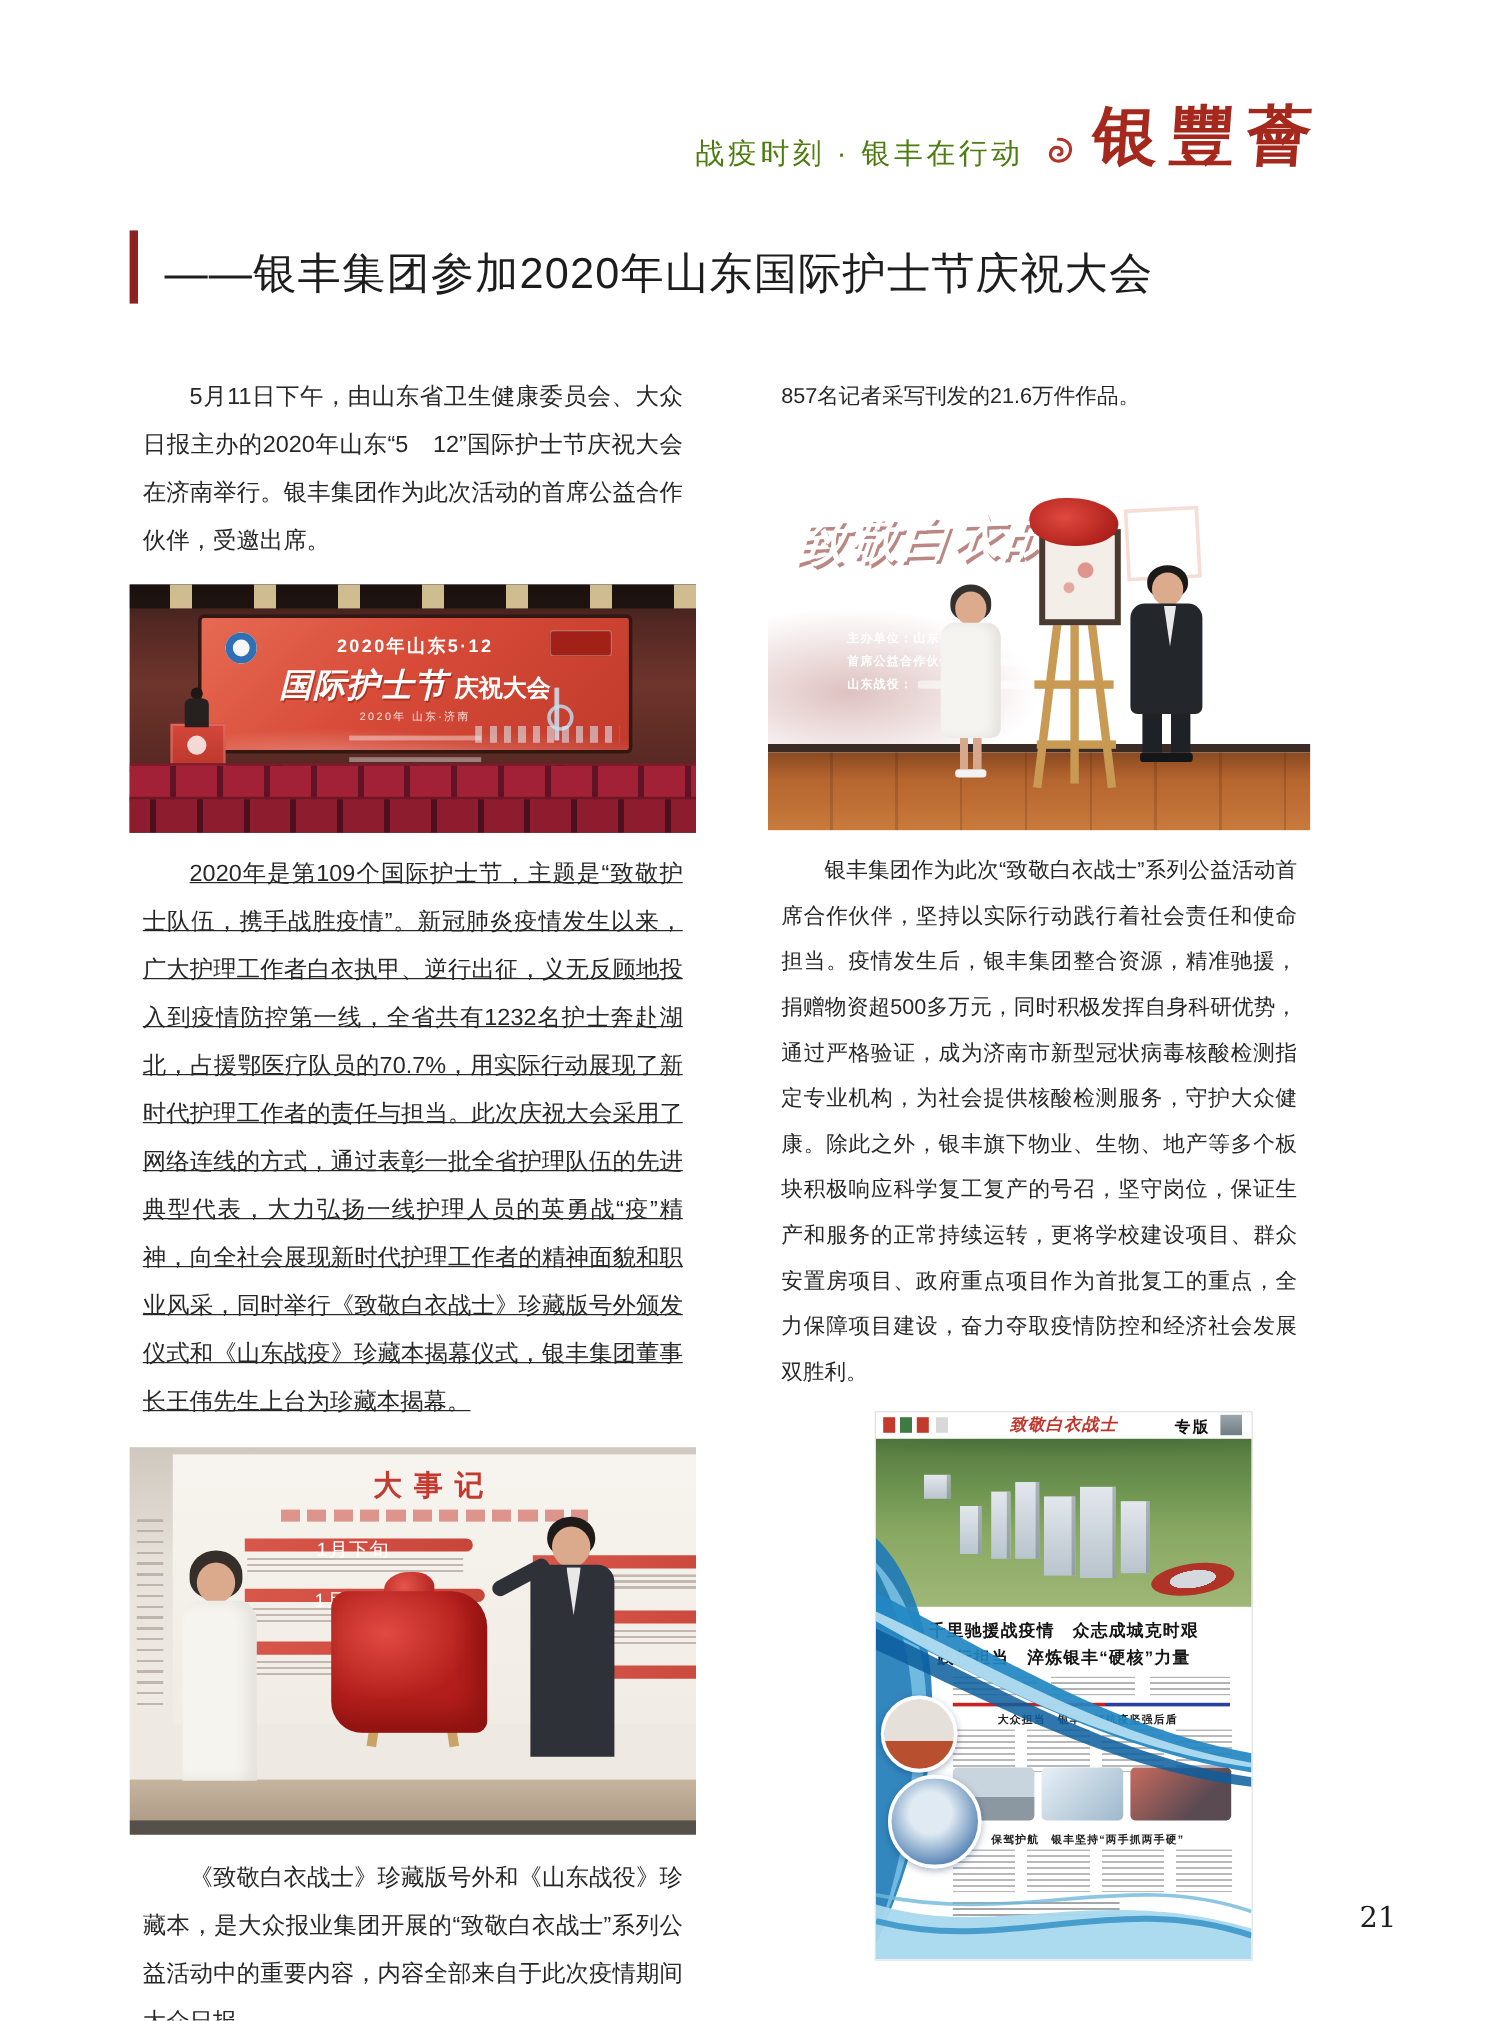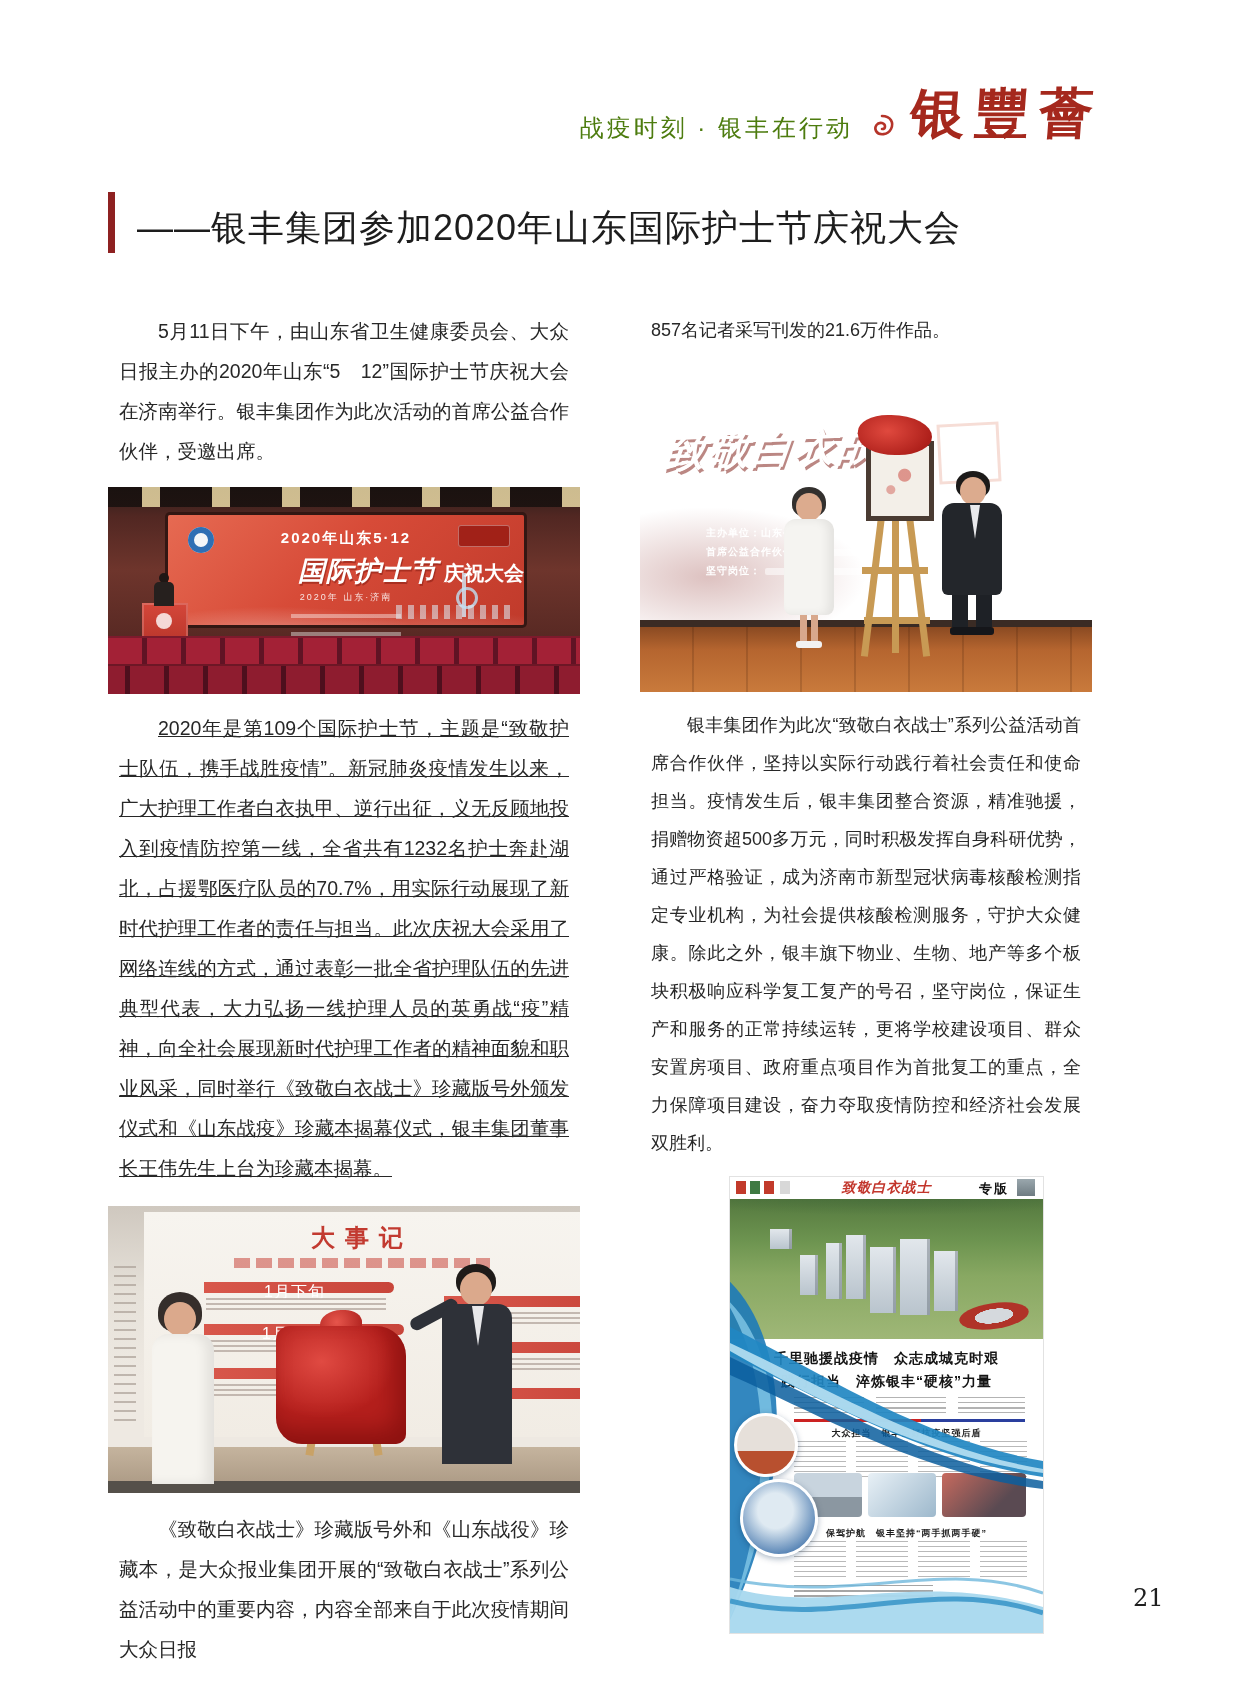--- a/index.html
+++ b/index.html
@@ -33,21 +33,21 @@
      background:repeating-linear-gradient(90deg,#17100e 0 34px,#e9d8a4 34px 52px,#17100e 52px 70px);opacity:.85;}
   .aud-screen{position:absolute;left:60px;top:28px;width:356px;height:110px;
      background:linear-gradient(135deg,#e66a52 0,#d74b38 45%,#c03a2b 100%);
      box-shadow:0 0 0 3px #331713;border-radius:2px;}
   .aud-screen::after{content:"";position:absolute;left:0;right:0;bottom:0;height:34px;
      background:radial-gradient(60% 120% at 30% 130%,rgba(255,255,255,.35),transparent 70%),
                 radial-gradient(60% 120% at 75% 140%,rgba(255,255,255,.25),transparent 70%);}
   .screen-globe{position:absolute;left:20px;top:12px;width:26px;height:26px;border-radius:50%;
      background:#f4f6f8;box-shadow:inset 0 0 0 6px #2f6fb4;}
   .screen-t1{position:absolute;top:14px;left:0;right:0;text-align:center;color:#fff;font-size:15px;font-weight:bold;letter-spacing:2px;}
-  .screen-t2{position:absolute;top:38px;left:0;right:0;text-align:right;color:#fff;}
+  .screen-t2{position:absolute;top:38px;left:0;right:0;text-align:center;color:#fff;}
   .screen-main{font-size:27px;font-weight:900;font-style:italic;letter-spacing:1px;text-shadow:1px 2px 0 rgba(120,20,10,.45);}
   .screen-sub{font-size:20px;font-weight:800;margin-left:6px;}
   .screen-t3{position:absolute;top:76px;left:0;right:0;text-align:center;color:rgba(255,255,255,.85);font-size:9px;letter-spacing:2px;}
   .screen-cred{position:absolute;top:90px;left:0;right:0;text-align:center;}
   .screen-cred span{display:inline-block;width:110px;height:4px;margin:1px 4px;background:rgba(255,255,255,.4);}
   .screen-badge{position:absolute;right:14px;top:10px;width:52px;height:22px;background:rgba(150,25,18,.8);
      border-radius:3px;box-shadow:inset 0 0 0 1px rgba(255,255,255,.35);}
   .screen-tower{position:absolute;right:58px;bottom:8px;width:4px;height:44px;background:rgba(210,235,250,.8);}
   .screen-tower::before{content:"";position:absolute;left:-6px;top:14px;width:16px;height:16px;border:3px solid rgba(190,225,245,.8);border-radius:50%;}
   .screen-sky{position:absolute;right:8px;bottom:6px;width:120px;height:14px;
@@ -60,21 +60,21 @@
   .aud-speaker .body{position:absolute;left:2px;top:9px;width:20px;height:24px;border-radius:5px 5px 0 0;background:#26201e;}
   .aud-heads{position:absolute;left:0;bottom:48px;width:8px;height:8px;border-radius:50%;background:#241c1a;
      box-shadow:60px 2px 0 #2a211f,120px -2px 0 #221a18,175px 1px 0 #2e2523,235px -1px 0 #241c1a,
                 300px 2px 0 #2a211f,355px -2px 0 #221a18,415px 0 0 #2e2523,448px 3px 0 #241c1a,25px -1px 0 #2a211f;}
   .aud-row1{position:absolute;left:0;right:0;bottom:26px;height:30px;
      background:repeating-linear-gradient(90deg,#a32136 0 34px,#601324 34px 39px);border-top:2px solid #7d1a2c;}
   .aud-row2{position:absolute;left:-17px;right:0;bottom:0;height:28px;
      background:repeating-linear-gradient(90deg,#8e1c2f 0 34px,#4e0f1d 34px 39px);border-top:2px solid #6d1726;}
 
   
-  .ph-unv{width:472px;height:287px;margin-top:18px;background:linear-gradient(180deg,#cfc8bf 0,#e6e1d9 30%,#eee9e2 60%);}
+  .ph-unv{width:472px;height:323px;margin-top:18px;background:linear-gradient(180deg,#cfc8bf 0,#e6e1d9 30%,#eee9e2 60%);}
   .unv-board{position:absolute;left:36px;top:6px;right:0;height:225px;background:linear-gradient(180deg,#f7f4ef,#f1ece4);}
   .unv-title{position:absolute;top:10px;left:0;right:0;text-align:center;color:#c23a30;font-size:24px;font-weight:900;letter-spacing:10px;}
   .unv-sub{position:absolute;top:46px;left:90px;right:90px;height:10px;
      background:repeating-linear-gradient(90deg,rgba(200,70,60,.55) 0 16px,transparent 16px 22px);filter:blur(.4px);}
   .tl-bar{position:absolute;height:11px;background:linear-gradient(90deg,#d8574b,#c8453a);border-radius:0 6px 6px 0;}
   .tl-text{position:absolute;height:14px;background:repeating-linear-gradient(180deg,#b7aaa2 0 2px,transparent 2px 5px);opacity:.8;}
   .tl-chip{position:absolute;color:#fff;font-size:16px;font-weight:normal;letter-spacing:1px;}
   .unv-margin-notes{position:absolute;left:6px;top:60px;width:22px;height:160px;
      background:repeating-linear-gradient(180deg,#aba097 0 2px,transparent 2px 9px);opacity:.7;}
   .unv-floor{position:absolute;left:0;right:0;bottom:0;height:46px;background:linear-gradient(180deg,#c5b49e,#a79580);}
@@ -262,21 +262,21 @@
     <div class="photo ph-stage">
       <div class="stage-back"></div>
       <div class="stage-slogan">致敬白衣战士</div>
       <div class="stage-badge">
         <div>系列</div>
         <div>活动</div>
       </div>
       <div class="stage-credits">
         <div><span>主办单位：山东省卫生健</span><span class="bar" style="width:46px;"></span></div>
         <div><span>首席公益合作伙伴：</span><span class="bar" style="width:70px;"></span></div>
-        <div><span>坚守岗位：</span><span class="bar" style="width:58px;"></span><span class="bar" style="width:40px;"></span></div>
+        <div><span>山东战役：</span><span class="bar" style="width:58px;"></span><span class="bar" style="width:40px;"></span></div>
       </div>
       <div class="stage-edge"></div>
       <div class="stage-floor"></div>
       <div class="fig nurse" style="left:148px;top:110px;">
         <div class="hair"></div>
           <div class="head"></div>
           <div class="dress"></div>
           <div class="legs"></div>
           <div class="shoes"></div>
       </div>

